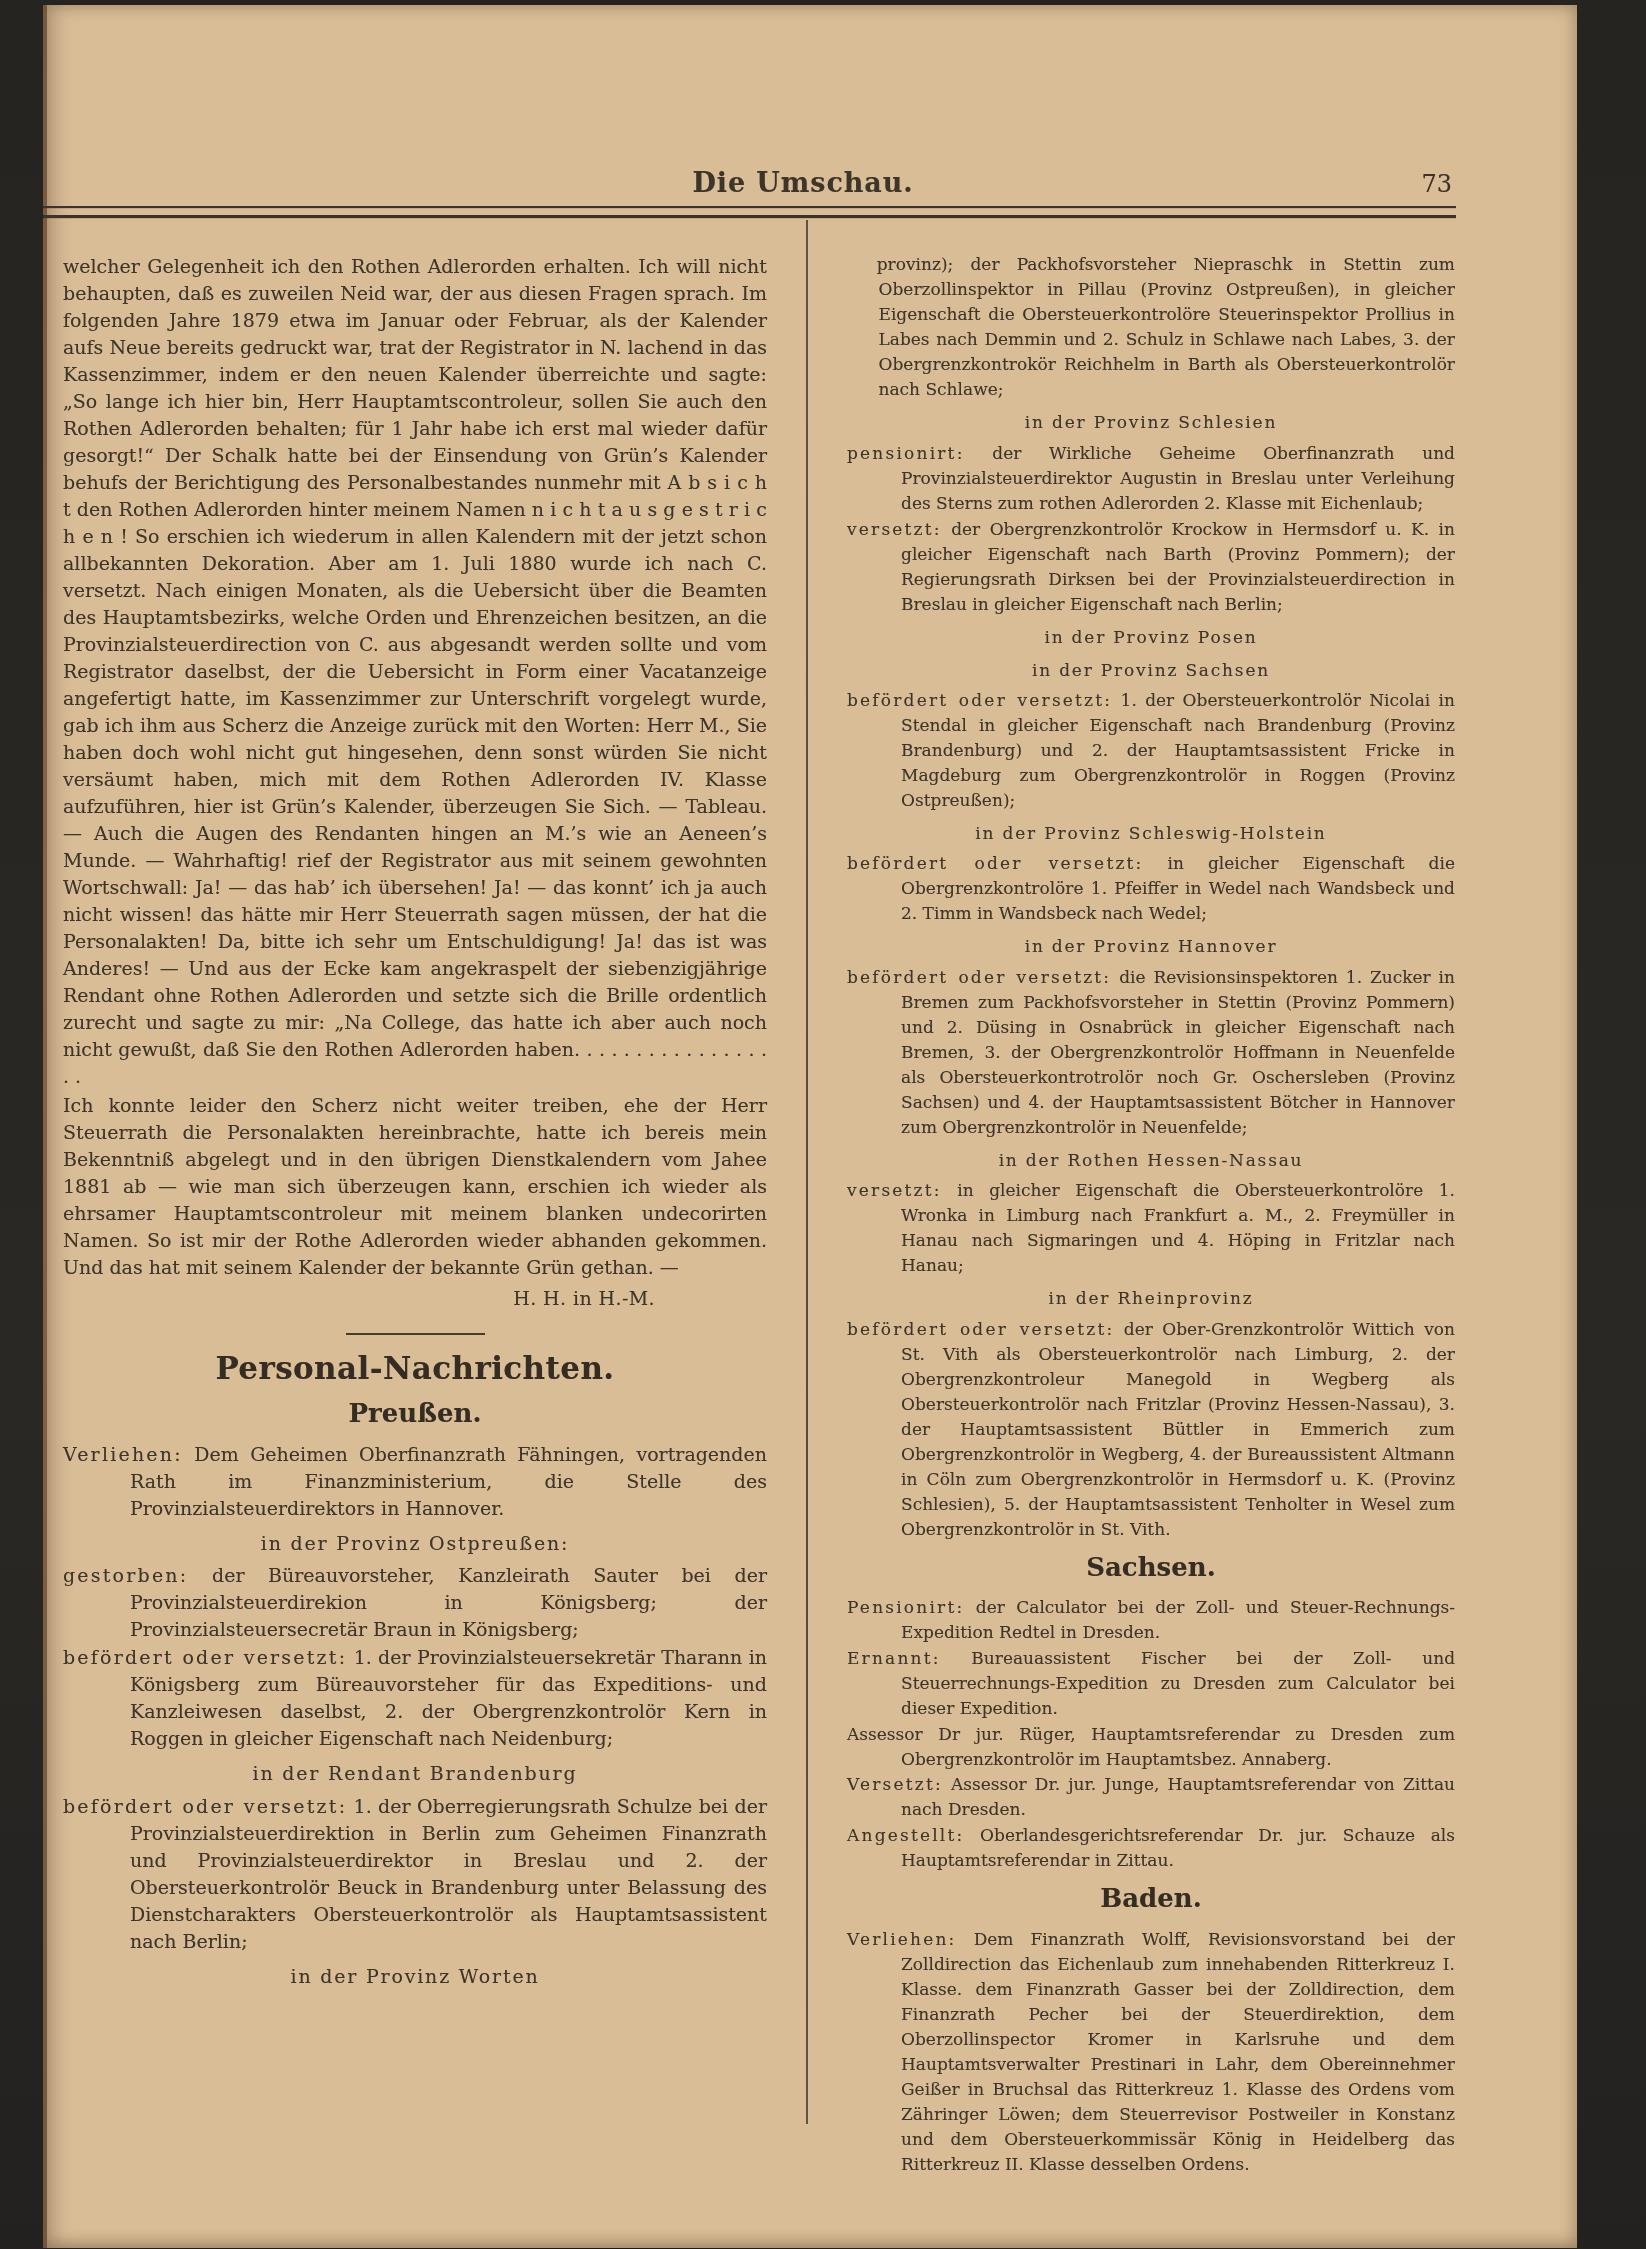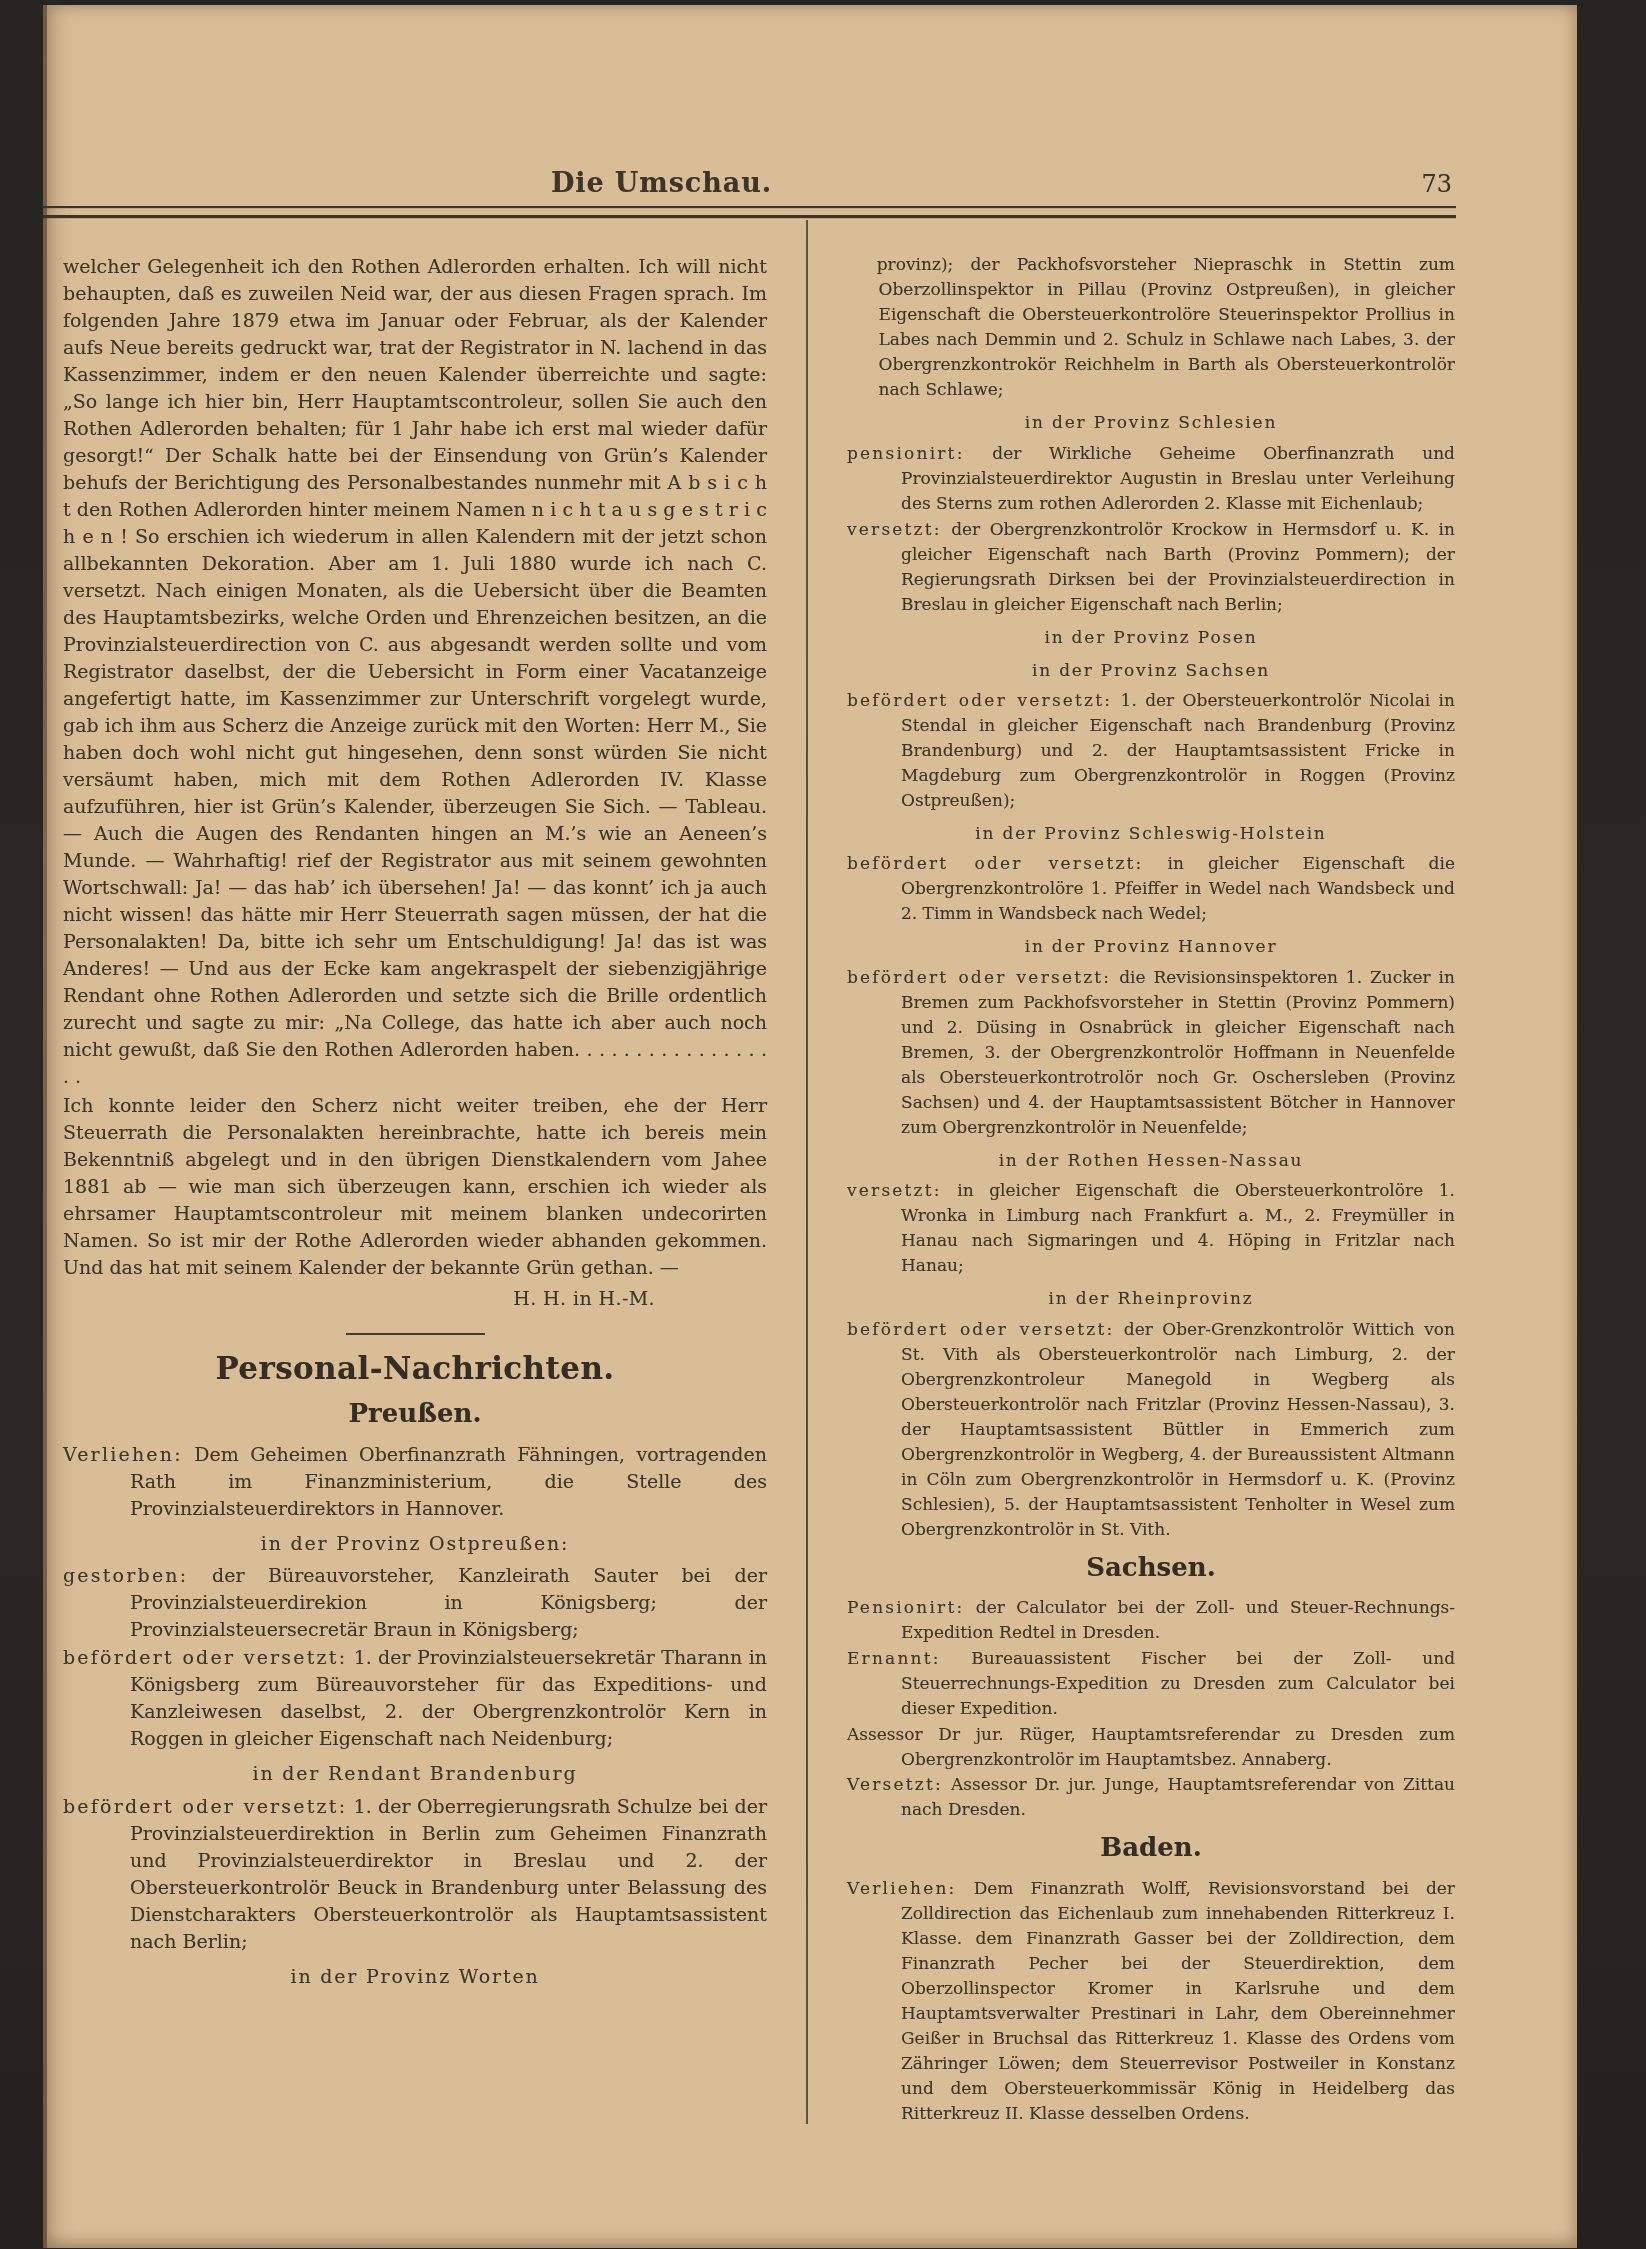--- a/index.html
+++ b/index.html
@@ -20,21 +20,21 @@
       linear-gradient(98deg,#cfae83 0%, #d8ba92 6%, #dcc09a 28%, #decit 50%, #ddc19c 55%, #d8bb94 82%, #d3b38a 100%);
     background-color:#d9bd97;
     box-shadow: inset 11.7px 0 18px rgba(80,55,30,0.28), inset -5.4px 0 13.5px rgba(90,65,40,0.18), inset 0 -6.3px 13.5px rgba(90,70,45,0.20);
     color:#3e352a;
   }
   .paper::before{ 
     content:"";position:absolute;left:0;top:0;bottom:0;width:4px;
     background:linear-gradient(180deg,#6d4e36,#7d5c40 40%,#6a4c35);opacity:.85;
   }
   .running-title{
-    position:absolute;left:508px;top:162px;width:504px;
+    position:absolute;left:508px;top:162px;width:504px;text-align:center;
     font-size:27px;font-weight:bold;letter-spacing:0.9px;color:#39302" ;color:#393026;
   }
   .page-number{
     position:absolute;right:125px;top:165px;width:117px;text-align:right;
     font-size:24px;color:#3c3328;
   }
   .double-rule{position:absolute;left:0;top:201px;right:121px;}
   .double-rule .rl{height:2.2px;background:#3b3229;margin-bottom:7.6px;box-shadow:0 0.4px 0 rgba(59,50,41,.4);}
   .double-rule .rl:last-child{height:2.7px;}
   .col-rule{
@@ -99,17 +99,18 @@
       <div class="entry"><span class="label">befördert oder versetzt:</span> <span>die Revisionsinspektoren 1. Zucker in Bremen zum Packhofsvorsteher in Stettin (Provinz Pommern) und 2. Düsing in Osnabrück in gleicher Eigenschaft nach Bremen, 3. der Obergrenzkontrolör Hoffmann in Neuenfelde als Obersteuerkontrotrolör noch Gr. Oschersleben (Provinz Sachsen) und 4. der Hauptamtsassistent Bötcher in Hannover zum Obergrenzkontrolör in Neuenfelde;</span></div>
       <div class="subheading">in der Rothen Hessen-Nassau</div>
       <div class="entry"><span class="label">versetzt:</span> <span>in gleicher Eigenschaft die Obersteuerkontrolöre 1. Wronka in Limburg nach Frankfurt a. M., 2. Freymüller in Hanau nach Sigmaringen und 4. Höping in Fritzlar nach Hanau;</span></div>
       <div class="subheading">in der Rheinprovinz</div>
       <div class="entry"><span class="label">befördert oder versetzt:</span> <span>der Ober-Grenzkontrolör Wittich von St. Vith als Obersteuerkontrolör nach Limburg, 2. der Obergrenzkontroleur Manegold in Wegberg als Obersteuerkontrolör nach Fritzlar (Provinz Hessen-Nassau), 3. der Hauptamtsassistent Büttler in Emmerich zum Obergrenzkontrolör in Wegberg, 4. der Bureaussistent Altmann in Cöln zum Obergrenzkontrolör in Hermsdorf u. K. (Provinz Schlesien), 5. der Hauptamtsassistent Tenholter in Wesel zum Obergrenzkontrolör in St. Vith.</span></div>
       <div class="state">Sachsen.</div>
       <div class="entry"><span class="label">Pensionirt:</span> <span>der Calculator bei der Zoll- und Steuer-Rechnungs-Expedition Redtel in Dresden.</span></div>
       <div class="entry"><span class="label">Ernannt:</span> <span>Bureauassistent Fischer bei der Zoll- und Steuerrechnungs-Expedition zu Dresden zum Calculator bei dieser Expedition.</span></div>
       <div class="entry cont2">Assessor Dr jur. Rüger, Hauptamtsreferendar zu Dresden zum Obergrenzkontrolör im Hauptamtsbez. Annaberg.</div>
       <div class="entry"><span class="label">Versetzt:</span> <span>Assessor Dr. jur. Junge, Hauptamtsreferendar von Zittau nach Dresden.</span></div>
+      <div class="entry"><span class="label">Angestellt:</span> <span>Oberlandesgerichtsreferendar Dr. jur. Schauze als Hauptamtsreferendar in Zittau.</span></div>
       <div class="state">Baden.</div>
       <div class="entry"><span class="label">Verliehen:</span> <span>Dem Finanzrath Wolff, Revisionsvorstand bei der Zolldirection das Eichenlaub zum innehabenden Ritterkreuz I. Klasse. dem Finanzrath Gasser bei der Zolldirection, dem Finanzrath Pecher bei der Steuerdirektion, dem Oberzollinspector Kromer in Karlsruhe und dem Hauptamtsverwalter Prestinari in Lahr, dem Obereinnehmer Geißer in Bruchsal das Ritterkreuz 1. Klasse des Ordens vom Zähringer Löwen; dem Steuerrevisor Postweiler in Konstanz und dem Obersteuerkommissär König in Heidelberg das Ritterkreuz II. Klasse desselben Ordens.</span></div>
     </div>
 </div>
 
 
 </body></html>

